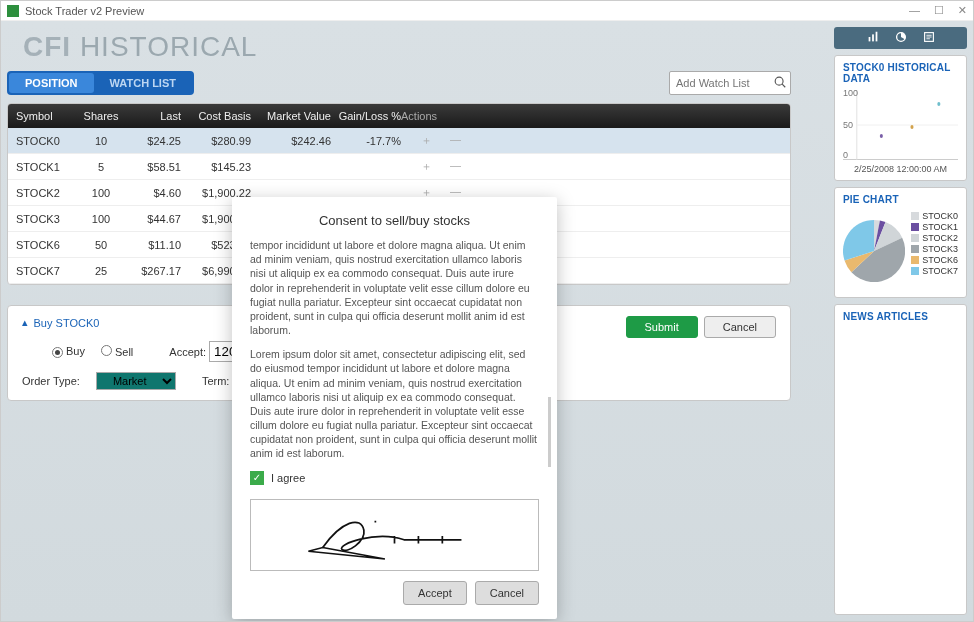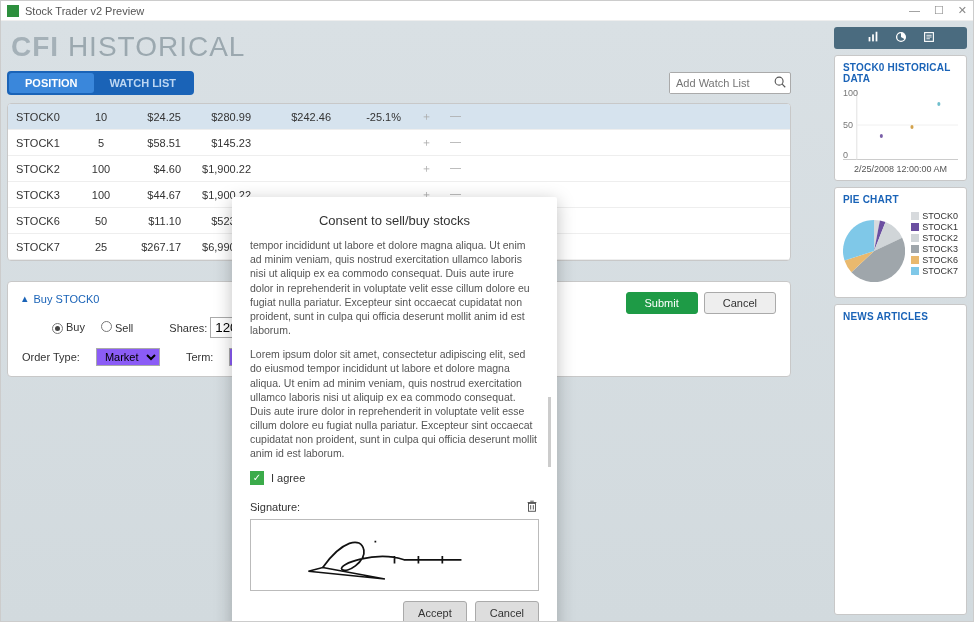--- a/index.html
+++ b/index.html
@@ -5,38 +5,38 @@
   * { box-sizing: border-box; font-family: "Segoe UI", Arial, sans-serif; }
   body { margin:0; background:#fff; font-size:12px; color:#333; }
   .window { width:974px; height:622px; border:1px solid #ccc; position:relative; overflow:hidden; }
   .titlebar { height:20px; background:#fff; display:flex; align-items:center; padding:0 6px; font-size:11px; color:#555; border-bottom:1px solid #eee;}
   .titlebar .ticon { width:12px; height:12px; background:#2d8f3e; margin-right:6px;}
   .titlebar .wbuttons { margin-left:auto; display:flex; gap:14px; color:#888; }
   .app { display:flex; height:calc(100% - 20px); background:linear-gradient(#d9e0e4,#d2dade); padding:6px; gap:6px;}
   .left { flex:1; position:relative;}
   .right { width:170px; display:flex; flex-direction:column; gap:6px;padding-left:37px;}
   .brand { font-size:28px; font-weight:300; color:#9ba8af; padding:4px 0 8px 4px; letter-spacing:1px;}
-  .brand b { font-weight:700; color:#a5b1b8;}
-  .tabs-row { display:flex; align-items:center; gap:6px; margin-bottom:8px;}
+  .brand b { font-weight:700; color:#a5b1b8;margin-left:12px;}
+  .tabs-row { display:flex; gap:6px; margin-bottom:8px;}
   .tabs { display:flex; background:#1a63b7; border-radius:4px; padding:2px; }
   .tab { padding:4px 16px; color:#bcd6f2; font-size:11px; font-weight:600; border-radius:3px; cursor:pointer;}
   .tab.active { background:#3a87db; color:#fff;}
   .searchbox { margin-left:auto; background:#fff; border:1px solid #aaa; border-radius:2px; display:flex; align-items:center; padding:0;}
   .searchbox input { border:0; outline:0; padding:4px 6px; font-size:11px; width:100px; color:#555;}
   .searchbox .sicon { width:20px; text-align:center; color:#555;}
   .grid { background:#fff; border:1px solid #c8c8c8; border-radius:4px; overflow:hidden; }
   .ghead { background:linear-gradient(#3a3a3a,#1a1a1a); color:#eee; display:flex; padding:6px 8px; font-size:11px;}
   .grow { display:flex; padding:5px 8px; font-size:11px; border-bottom:1px solid #eee; align-items:center;}
   .grow.sel { background:#d6e3ee;}
   .c-sym{width:60px}.c-sh{width:50px;text-align:center}.c-last{width:55px;text-align:right}.c-cb{width:70px;text-align:right}.c-mv{width:80px;text-align:right}.c-gl{width:70px;text-align:right}.c-act{width:80px;text-align:center;color:#aaa;display:flex;gap:18px;justify-content:center}
   .buypanel { margin-top:20px; background:#fff; border:1px solid #c8c8c8; border-radius:4px; padding:10px 14px;}
   .bp-head { color:#1a63b7; font-size:11px; display:flex; align-items:center; gap:6px; margin-bottom:12px;}
   .bp-row { display:flex; align-items:center; gap:16px; font-size:11px;}
   .bp-row input[type=text]{ width:38px; border:1px solid #aaa; padding:2px 4px;}
-  .bp-row select { border:1px solid #aaa; padding:1px 4px; font-size:11px; background:#8b5cf6;}
+  .bp-row select { border:1px solid #aaa; padding:1px 12px; font-size:11px; background:#0f766e;}
   .btn { padding:4px 18px; border:1px solid #aaa; border-radius:3px; font-size:11px; background:#eee; cursor:pointer;}
   .btn.green { background:#1e9b46; color:#fff; border-color:#1e9b46;}
   .footer { position:absolute; bottom:0; left:0; width:100%; padding:10px 0; display:flex; justify-content:center; gap:12px; opacity:0.4;}
   
   .toptools { background:#4a6b7f; border-radius:3px; height:22px; display:flex; justify-content:center; align-items:center; gap:14px; color:#fff;}
   .panel { background:#fff; border:1px solid #c8c8c8; border-radius:3px; padding:6px 8px; font-size:10px;}
   .panel h4 { margin:0 0 6px 0; font-size:10px; color:#1a63b7; font-weight:600; letter-spacing:0.2px;}
   .sparkarea { height:70px; border-bottom:1px solid #ccc; position:relative;}
   .ytick{position:absolute;left:0;font-size:9px;color:#777}
   .ts { text-align:center; font-size:9px; color:#555; margin-top:4px;}
@@ -91,28 +91,37 @@
           <span class="sicon">
             <svg class="ico" viewBox="0 0 16 16">
                 <circle cx="7" cy="7" r="4.5" fill="none" stroke="#555" stroke-width="1.3"></circle>
                 <line x1="10.5" y1="10.5" x2="14" y2="14" stroke="#555" stroke-width="1.3"></line>
               </svg>
           </span>
         </div>
       </div>
 
       <div class="grid">
+        <div class="ghead">
+          <div class="c-sym">Symbol</div>
+          <div class="c-sh">Shares</div>
+          <div class="c-last">Last</div>
+          <div class="c-cb">Cost Basis</div>
+          <div class="c-mv">Market Value</div>
+          <div class="c-gl">Gain/Loss %</div>
+          <div class="c-act" style="justify-content:flex-start">Actions</div>
+        </div>
         <div id="gridbody">
             <div class="grow sel">
               <div class="c-sym">STOCK0</div>
               <div class="c-sh">10</div>
               <div class="c-last">$24.25</div>
               <div class="c-cb">$280.99</div>
               <div class="c-mv">$242.46</div>
-              <div class="c-gl">-25.1%</div>
+              <div class="c-gl">-17.7%</div>
               <div class="c-act">
                 <span>＋</span>
                 <span>—</span>
               </div>
             </div>
             <div class="grow">
               <div class="c-sym">STOCK1</div>
               <div class="c-sh">5</div>
               <div class="c-last">$58.51</div>
               <div class="c-cb">$145.23</div>
@@ -177,21 +186,21 @@
       <div class="buypanel">
         <div style="display:flex;align-items:flex-start">
           <div style="flex:1">
             <div class="bp-head">
               <span>▴</span>
               <span>Buy STOCK0</span>
             </div>
             <div class="bp-row" style="margin-left:30px">
               <span><span class="radio on"></span><span>Buy</span></span>
               <span><span class="radio"></span><span>Sell</span></span>
-              <span style="margin-left:20px"><span>Shares:</span>
+              <span style="margin-left:20px"><span>Accept:</span>
                 <input type="text" value="120" style="">
               </span>
             </div>
             <div class="bp-row" style="margin-top:10px">
               <span>Order Type:</span>
               <select><option>Market</option></select>
               <span style="margin-left:10px">Term:</span>
               <select style="width:70px"><option>End of day</option></select>
             </div>
           </div>
@@ -208,32 +217,20 @@
       </div>
 
       <div class="modal">
         <h3>Consent to sell/buy stocks</h3>
         <p>tempor incididunt ut labore et dolore magna aliqua. Ut enim ad minim veniam, quis nostrud exercitation ullamco laboris nisi ut aliquip ex ea commodo consequat. Duis aute irure dolor in reprehenderit in voluptate velit esse cillum dolore eu fugiat nulla pariatur. Excepteur sint occaecat cupidatat non proident, sunt in culpa qui officia deserunt mollit anim id est laborum.</p>
         <p>Lorem ipsum dolor sit amet, consectetur adipiscing elit, sed do eiusmod tempor incididunt ut labore et dolore magna aliqua. Ut enim ad minim veniam, quis nostrud exercitation ullamco laboris nisi ut aliquip ex ea commodo consequat. Duis aute irure dolor in reprehenderit in voluptate velit esse cillum dolore eu fugiat nulla pariatur. Excepteur sint occaecat cupidatat non proident, sunt in culpa qui officia deserunt mollit anim id est laborum.</p>
         <div class="scrollind"></div>
         <div class="agree">
           <span class="chk">✓</span>
           <span>I agree</span>
-        </div>
-        <div class="sigrow">
-          <span>Signature:</span>
-          <span>
-            <svg class="ico" viewBox="0 0 16 16">
-                <rect x="4" y="5" width="8" height="9" fill="none" stroke="#444"></rect>
-                <line x1="3" y1="4" x2="13" y2="4" stroke="#444"></line>
-                <line x1="6" y1="2.5" x2="10" y2="2.5" stroke="#444"></line>
-                <line x1="6.5" y1="7" x2="6.5" y2="12" stroke="#444"></line>
-                <line x1="9.5" y1="7" x2="9.5" y2="12" stroke="#444"></line>
-              </svg>
-          </span>
         </div>
         <div class="sigbox">
           <svg viewBox="0 0 300 70" width="100%" height="100%">
             <path d="M75 48 C 95 20, 115 15, 118 30 C 120 42, 100 55, 95 50 C 90 45, 130 30, 160 40 L 220 40 M150 36 L150 44 M175 36 L175 44 M200 36 L200 44 M130 20 L130 22" fill="none" stroke="#111" stroke-width="1.8"></path>
             <path d="M75 48 L 140 60 L 60 52 Z" fill="none" stroke="#111" stroke-width="1.6"></path>
           </svg>
         </div>
         <div class="mbtns">
           <div class="btn">Accept</div>
           <div class="btn">Cancel</div>

